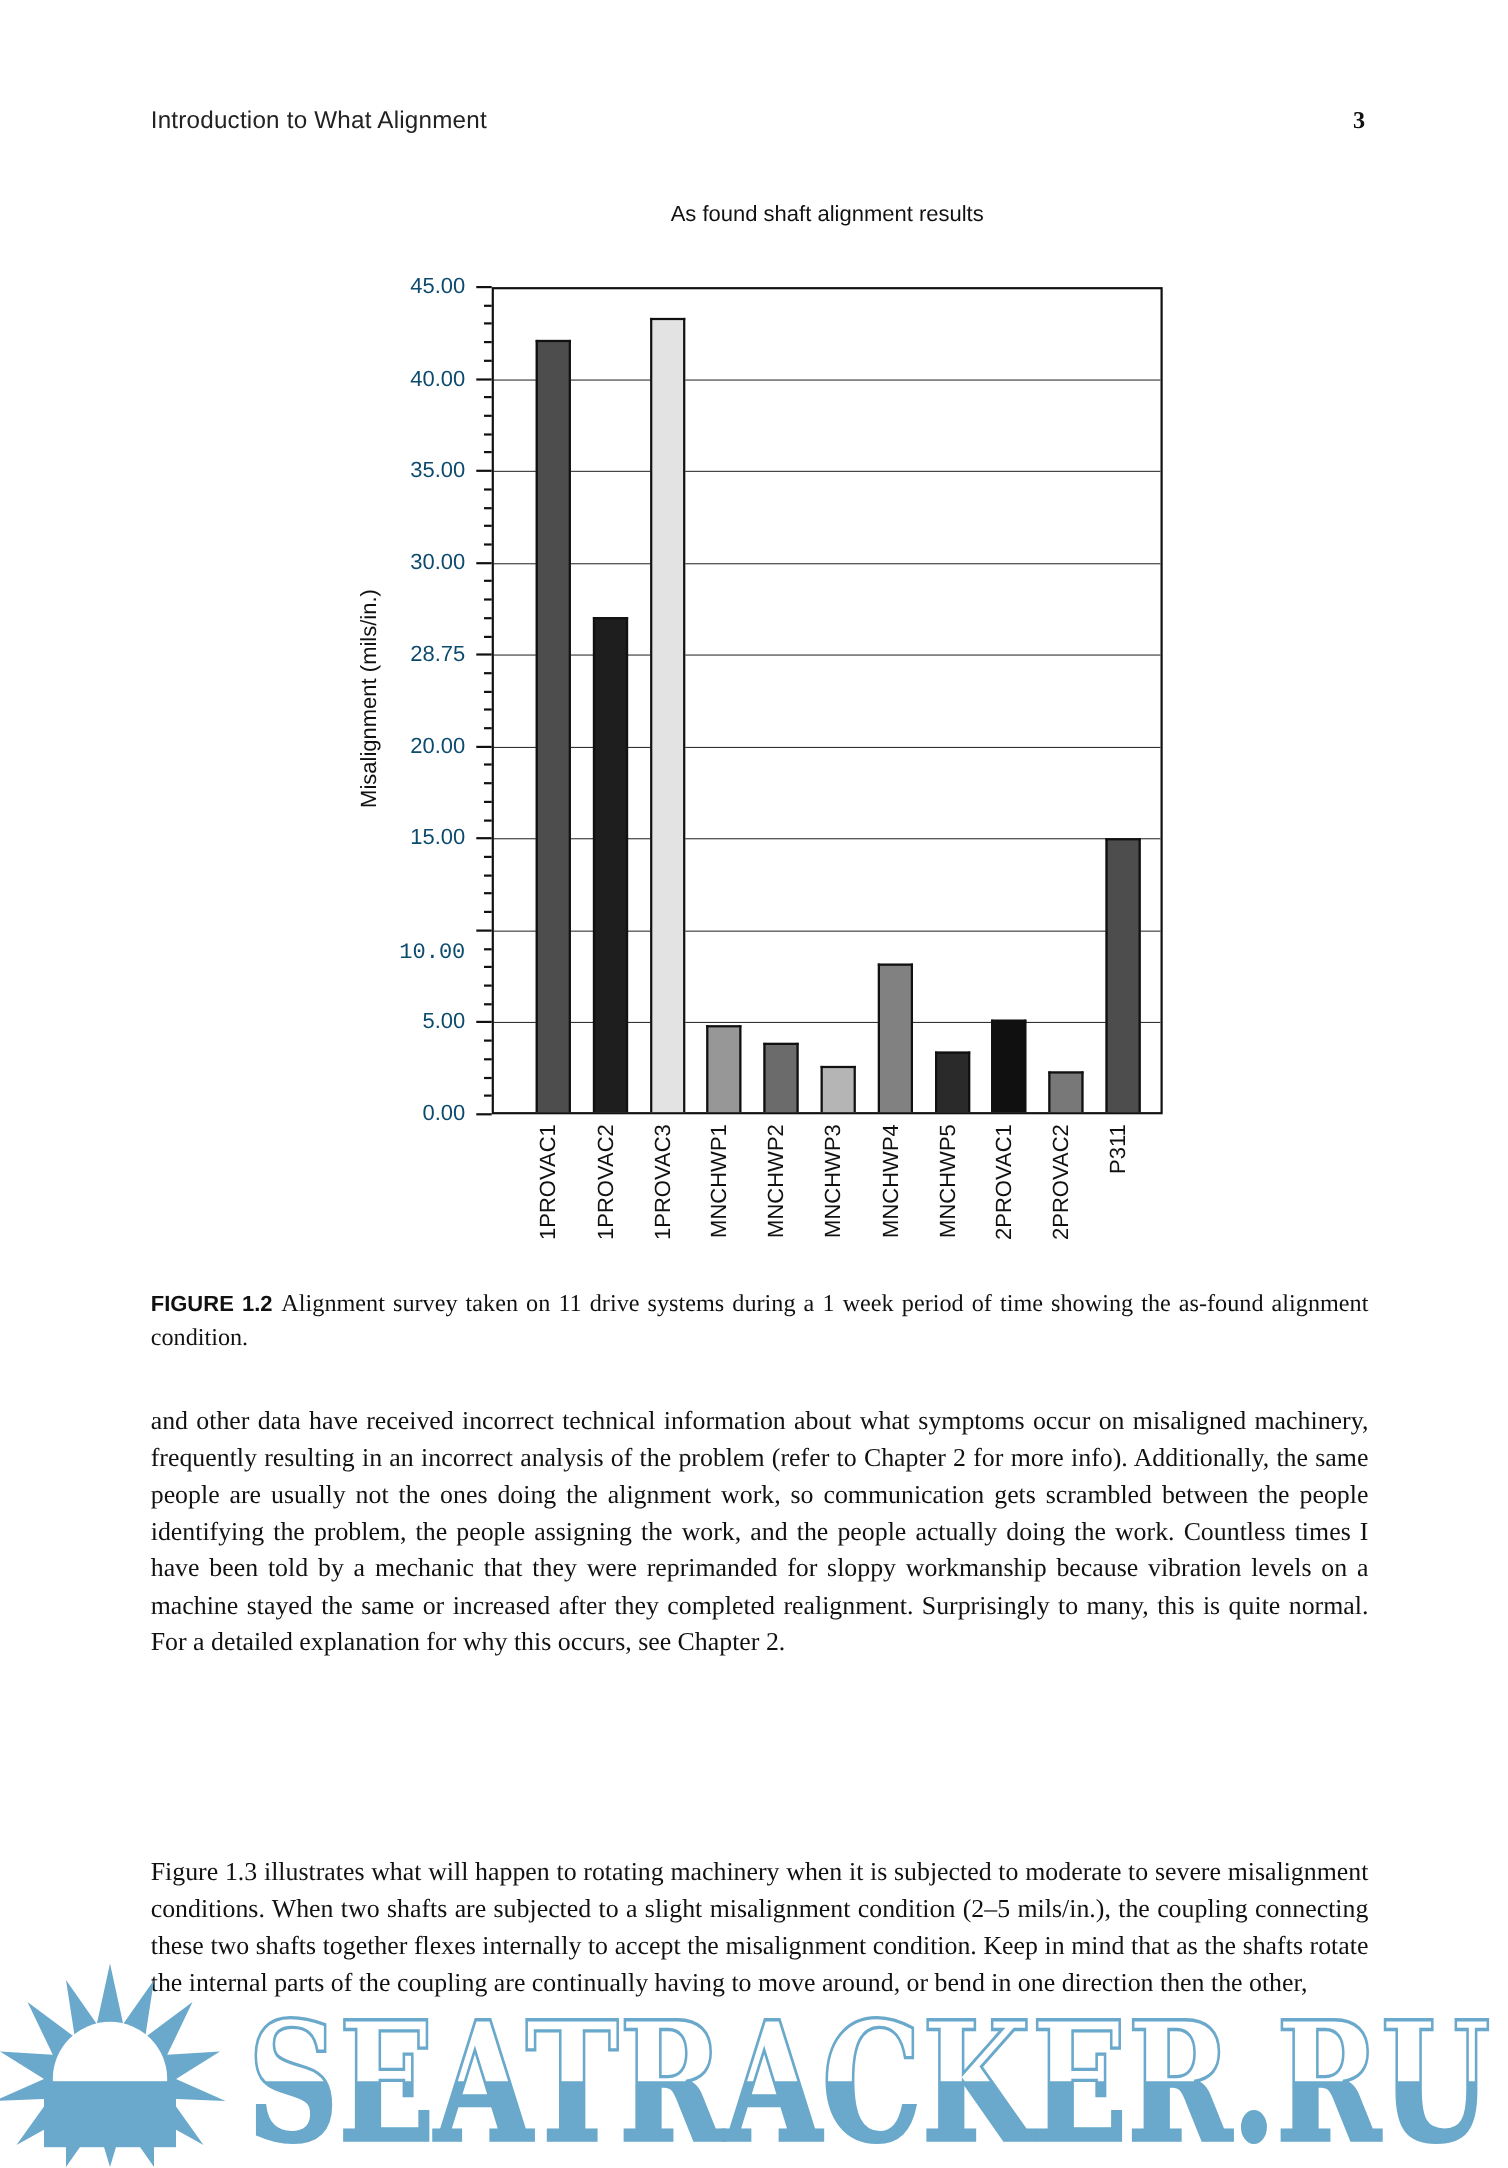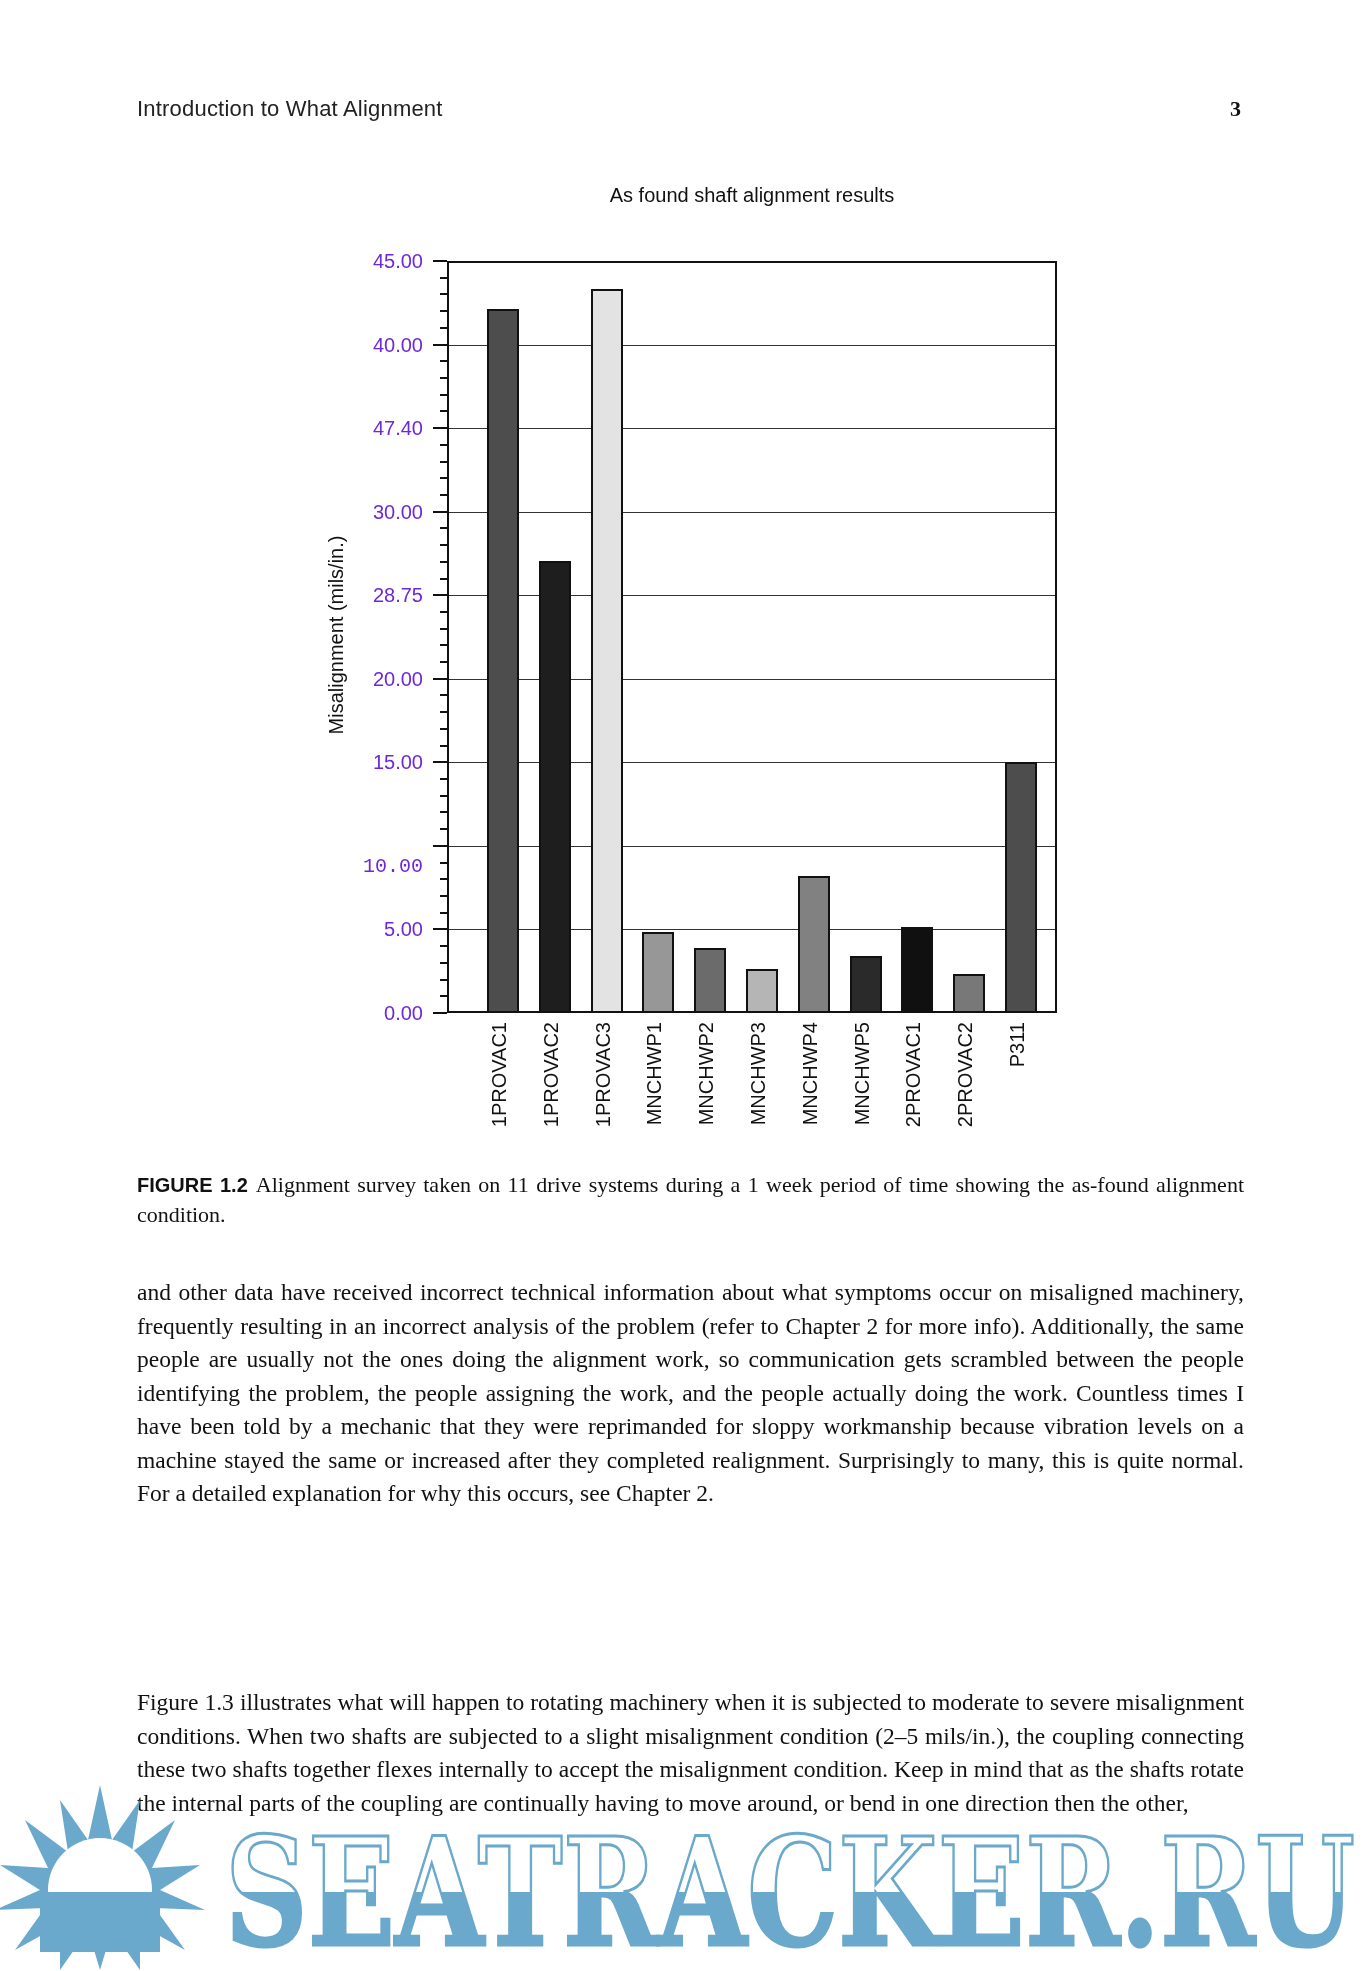--- a/index.html
+++ b/index.html
@@ -3,21 +3,21 @@
 <meta charset="utf-8">
 <style>
   html, body { margin:0; padding:0; background:#ffffff; }
   body { width:1371px; height:1971px; position:relative; overflow:hidden; font-family:"Liberation Serif", serif; color:#111; }
   .abs { position:absolute; }
   .running-head { left:137px; top:96px; font-family:"Liberation Sans", sans-serif; font-size:22px; color:#222; letter-spacing:0.2px; }
   .page-num { left:1230px; top:96px; font-family:"Liberation Serif", serif; font-size:22px; font-weight:bold; }
   .chart-title { left:447px; width:610px; top:184px; text-align:center; font-family:"Liberation Sans", sans-serif; font-size:20px; color:#111; }
   .plot { left:447px; top:261px; width:610px; height:752px; border:2px solid #111; box-sizing:border-box; }
   .gridline { position:absolute; left:0; right:0; height:0; border-top:1px solid #333; }
-  .ytick-label { position:absolute; right:948px; width:100px; text-align:right; font-family:"Liberation Sans", sans-serif; font-size:20px; color:#6d28d9; transform:translateY(-50%); }
+  .ytick-label { position:absolute; right:948px; width:100px; text-align:right; font-family:"Liberation Sans", sans-serif; font-size:20px; color:#0c4a6e; transform:translateY(-50%); }
   .major-tick { position:absolute; left:433px; width:14px; height:0; border-top:2px solid #111; }
   .minor-tick { position:absolute; left:440px; width:7px; height:0; border-top:2px solid #111; }
   .ylabel { left:336px; top:635px; transform:translate(-50%,-50%) rotate(-90deg); transform-origin:center; font-family:"Liberation Sans", sans-serif; font-size:20px; white-space:nowrap; }
   .bar { position:absolute; bottom:0; width:28px; border:2px solid #111; border-bottom:none; box-sizing:border-box; }
   .xlabel { position:absolute; top:1022px; width:26px; height:128px; }
   .xlabel span { position:absolute; right:0; bottom:0; transform-origin:right bottom; transform:rotate(-90deg) translate(100%,0); white-space:nowrap; font-family:"Liberation Sans", sans-serif; font-size:20px; }
   .caption { left:137px; top:1170px; width:1107px; font-size:22px; line-height:30px; text-align:justify; }
   .caption .fig { font-family:"Liberation Sans", sans-serif; font-weight:bold; font-size:20px; margin-right:8px; }
   .body-text { left:137px; width:1107px; font-size:23.5px; line-height:33.5px; text-align:justify; }
   .section-heading { left:137px; top:1595px; width:1107px; font-family:"Liberation Sans", sans-serif; font-weight:bold; font-size:23px; line-height:38px; }
@@ -71,21 +71,21 @@
       <div class="minor-tick" style="top: 577.511px;"></div>
       <div class="minor-tick" style="top: 560.8px;"></div>
       <div class="minor-tick" style="top: 544.089px;"></div>
       <div class="minor-tick" style="top: 527.378px;"></div>
       <div class="ytick-label" style="top: 511.667px;">30.00</div>
       <div class="major-tick" style="top: 510.667px;"></div>
       <div class="minor-tick" style="top: 493.956px;"></div>
       <div class="minor-tick" style="top: 477.244px;"></div>
       <div class="minor-tick" style="top: 460.533px;"></div>
       <div class="minor-tick" style="top: 443.822px;"></div>
-      <div class="ytick-label" style="top: 428.111px;">47.40</div>
+      <div class="ytick-label" style="top: 428.111px;">35.00</div>
       <div class="major-tick" style="top: 427.111px;"></div>
       <div class="minor-tick" style="top: 410.4px;"></div>
       <div class="minor-tick" style="top: 393.689px;"></div>
       <div class="minor-tick" style="top: 376.978px;"></div>
       <div class="minor-tick" style="top: 360.267px;"></div>
       <div class="ytick-label" style="top: 344.556px;">40.00</div>
       <div class="major-tick" style="top: 343.556px;"></div>
       <div class="minor-tick" style="top: 326.844px;"></div>
       <div class="minor-tick" style="top: 310.133px;"></div>
       <div class="minor-tick" style="top: 293.422px;"></div>

